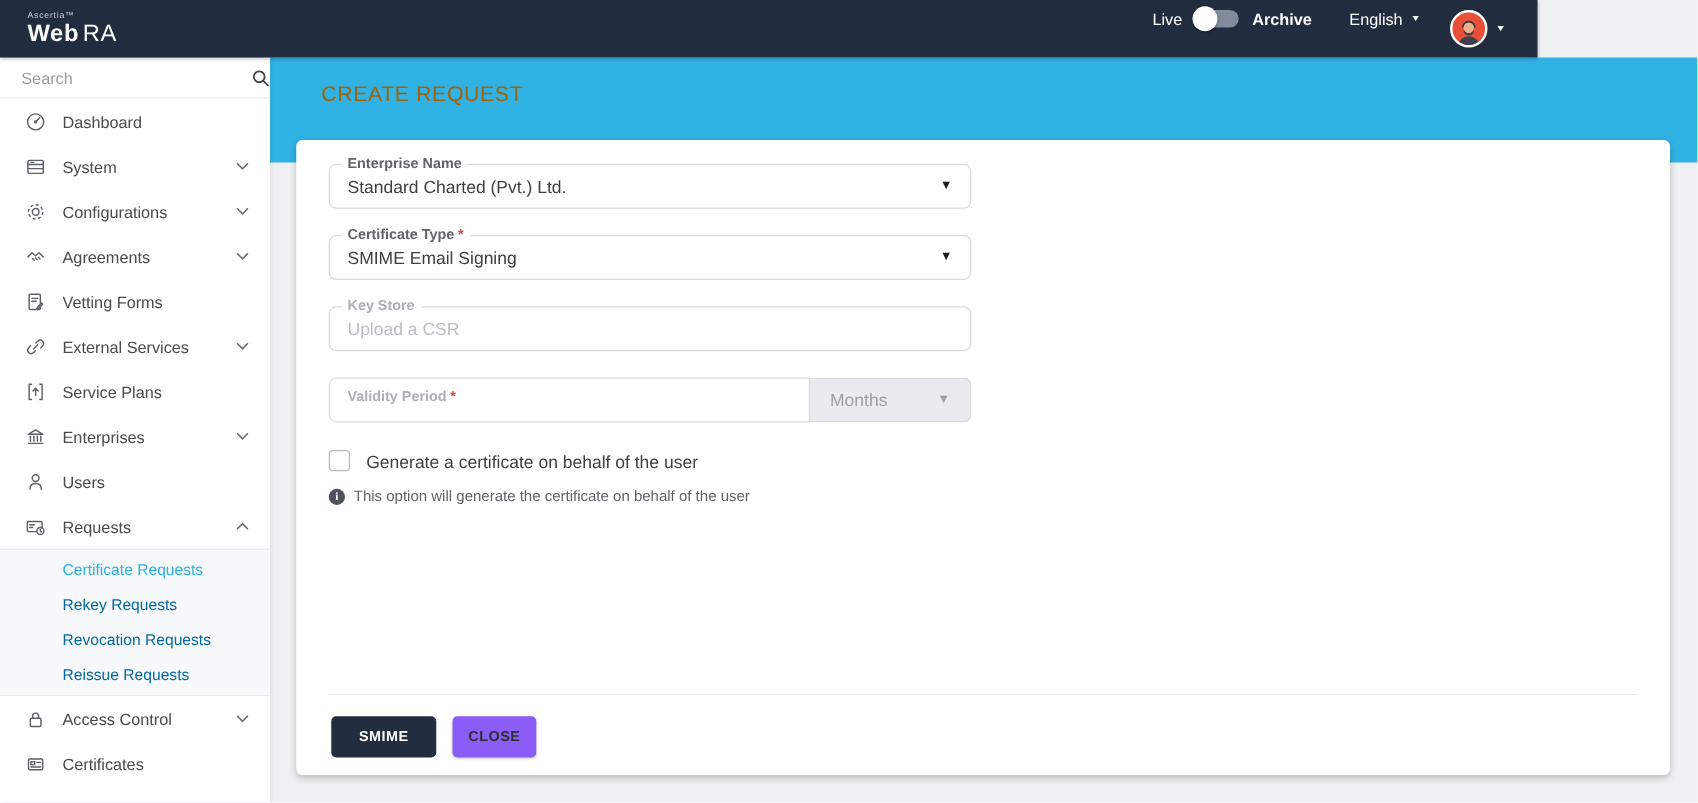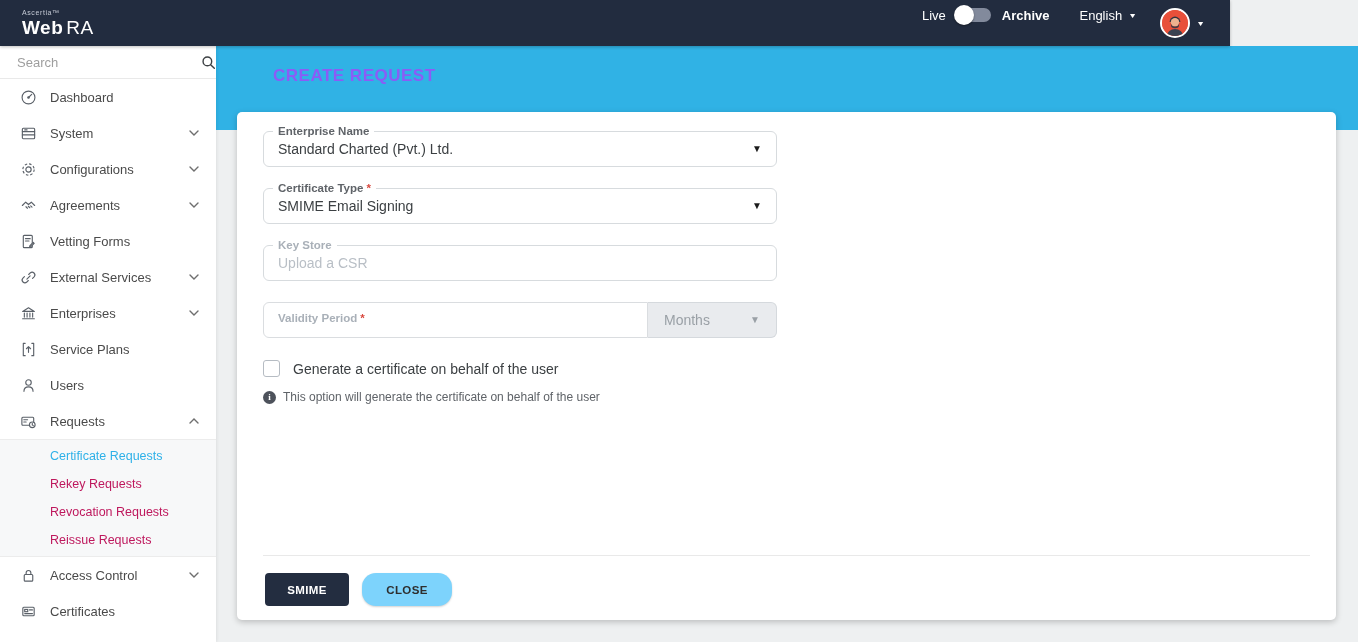--- a/index.html
+++ b/index.html
@@ -32,27 +32,27 @@
   .search-row { height:33px; border-bottom:1px solid #e9e9e9; display:flex; align-items:center; padding:0 17px; }
   .search-input { border:0; outline:0; flex:1; font-size:13px; color:#333; background:transparent; }
   .search-input::placeholder { color:#9e9e9e; }
   .search-icon { flex:none; margin-left:8px; cursor:pointer; display:flex; }
   .nav { padding:0; }
   .nav-item { height:36px; display:flex; align-items:center; padding:0 17px 0 20px;
               font-size:13px; color:#4a4a4a; cursor:pointer; background:#fff; }
   .nav-icon { width:17px; height:17px; margin-right:13px; flex:none; display:flex; }
   .chev { margin-left:auto; display:flex; }
   .submenu { background:#f7f8f9; border-top:1px solid #ececec; border-bottom:1px solid #ececec; padding:2px 0; }
-  .submenu-item { height:28px; line-height:28px; padding-left:50px; font-size:12.5px; color:#be185d; cursor:pointer; }
+  .submenu-item { height:28px; line-height:28px; padding-left:50px; font-size:12.5px; color:#0369a1; cursor:pointer; }
   .submenu-item.active { color:#2eb1e8; }
 
   
   .band { position:absolute; left:216px; top:46px; width:1142px; height:84px; background:#30b2e5; z-index:5; }
-  .page-title { position:absolute; left:273px; top:66px; z-index:6; color:#8b5cf6; font-size:17px;
-                font-weight:700; letter-spacing:.5px; }
+  .page-title { position:absolute; left:257px; top:66px; z-index:6; color:#a16207; font-size:17px;
+                font-weight:400; letter-spacing:.5px; }
   .card { position:absolute; left:237px; top:112px; width:1099px; height:508px; background:#fff;
           border-radius:5px; box-shadow:0 2px 6px rgba(0,0,0,.22); z-index:10; padding:19px 26px 0; }
 
   .field { position:relative; width:514px; height:36px; border:1px solid #d7dbde; border-radius:6px;
            background:#fff; display:flex; align-items:center; padding:0 14px; margin-bottom:21px; }
   .field-label { position:absolute; top:-8px; left:9px; background:#fff; padding:0 5px;
                  font-size:11.5px; font-weight:700; color:#5f6368; line-height:14px; white-space:nowrap; }
   .req { color:#d9493f; margin-left:3px; }
   .field-value { font-size:14px; color:#3c4043; }
   .dd-caret { margin-left:auto; font-size:10px; color:#1b1b1b; line-height:1; }
@@ -77,21 +77,21 @@
   .info-icon { width:13px; height:13px; border-radius:50%; background:#4d525b; color:#fff; font-size:9px;
                font-weight:700; display:flex; align-items:center; justify-content:center; flex:none;
                font-family:"Liberation Serif", serif; }
   .info-text { margin-left:7px; font-size:12px; color:#5f6368; }
 
   .divider { position:absolute; left:26px; right:26px; top:443px; height:1px; background:#e9e9e9; }
   .btn-row { position:absolute; left:28px; top:461px; display:flex; }
   .btn { height:33px; border:none; border-radius:4px; font-family:"Liberation Sans",sans-serif;
          font-size:11.5px; font-weight:700; letter-spacing:.4px; cursor:pointer; }
   .btn-create { width:84px; background:#232d40; color:#fff; }
-  .btn-close { width:90px; background:#7dd3fc; color:#2e2e2e; margin-left:13px; box-shadow:0 1px 2px rgba(0,0,0,.18);border-radius:14px; }
+  .btn-close { width:67px; background:#8b5cf6; color:#2e2e2e; margin-left:13px; box-shadow:0 1px 2px rgba(0,0,0,.18); }
 
   svg { display:block; }
 </style>
 </head>
 <body>
 
 <header class="topbar">
   <div class="brand">
     <div class="brand-small">Ascertia™</div>
     <div class="brand-main"><span class="brand-web">Web</span><span class="brand-ra">RA</span></div>
@@ -216,49 +216,49 @@
       <span class="chev">
         <svg width="10" height="8" viewBox="0 0 10 8" fill="none" stroke="#6f6f6f" stroke-width="1.4" stroke-linecap="round">
             <polyline points="1,2 5,6 9,2"></polyline>
           </svg>
       </span>
     </div>
 
     <div class="nav-item">
       <span class="nav-icon">
         <svg width="17" height="17" viewBox="0 0 18 18" fill="none" stroke="#5a6068" stroke-width="1.2" stroke-linecap="round" stroke-linejoin="round">
+          <path d="M5.5 2.5 H3.5 V15.5 H5.5"></path>
+            <path d="M12.5 2.5 H14.5 V15.5 H12.5"></path>
+            <path d="M9 12 V6 M6.8 8.2 L9 6 L11.2 8.2"></path>
+        </svg>
+      </span>
+      <span>Service Plans</span>
+    </div>
+
+    <div class="nav-item">
+      <span class="nav-icon">
+        <svg width="17" height="17" viewBox="0 0 18 18" fill="none" stroke="#5a6068" stroke-width="1.2" stroke-linecap="round" stroke-linejoin="round">
           <path d="M2.8 6.8 L9 3 L15.2 6.8 Z"></path>
             <line x1="4.6" y1="8.5" x2="4.6" y2="12.8"></line>
             <line x1="7.5" y1="8.5" x2="7.5" y2="12.8"></line>
             <line x1="10.5" y1="8.5" x2="10.5" y2="12.8"></line>
             <line x1="13.4" y1="8.5" x2="13.4" y2="12.8"></line>
             <line x1="2.8" y1="14.5" x2="15.2" y2="14.5"></line>
         </svg>
       </span>
       <span>Enterprises</span>
       <span class="chev">
         <svg width="10" height="8" viewBox="0 0 10 8" fill="none" stroke="#6f6f6f" stroke-width="1.4" stroke-linecap="round">
             <polyline points="1,2 5,6 9,2"></polyline>
           </svg>
       </span>
     </div>
 
     <div class="nav-item">
       <span class="nav-icon">
-        <svg width="17" height="17" viewBox="0 0 18 18" fill="none" stroke="#5a6068" stroke-width="1.2" stroke-linecap="round" stroke-linejoin="round">
-          <path d="M5.5 2.5 H3.5 V15.5 H5.5"></path>
-            <path d="M12.5 2.5 H14.5 V15.5 H12.5"></path>
-            <path d="M9 12 V6 M6.8 8.2 L9 6 L11.2 8.2"></path>
-        </svg>
-      </span>
-      <span>Service Plans</span>
-    </div>
-
-    <div class="nav-item">
-      <span class="nav-icon">
         <svg width="17" height="17" viewBox="0 0 18 18" fill="none" stroke="#5a6068" stroke-width="1.2" stroke-linecap="round">
           <circle cx="9" cy="5.8" r="2.9"></circle>
             <path d="M4.2 15.2 c0-3.2 2.1-4.8 4.8-4.8 s4.8 1.6 4.8 4.8"></path>
         </svg>
       </span>
       <span>Users</span>
     </div>
 
     <div class="nav-item">
       <span class="nav-icon">

